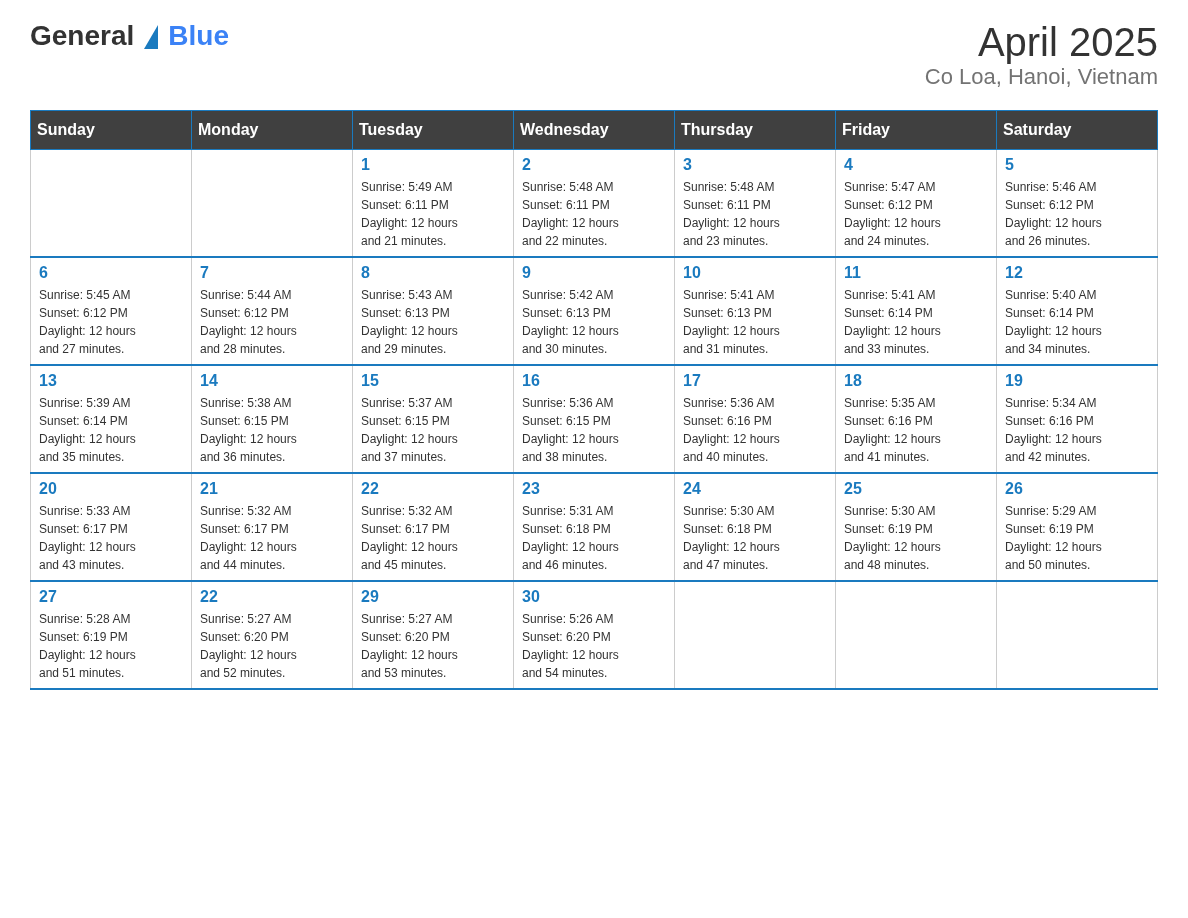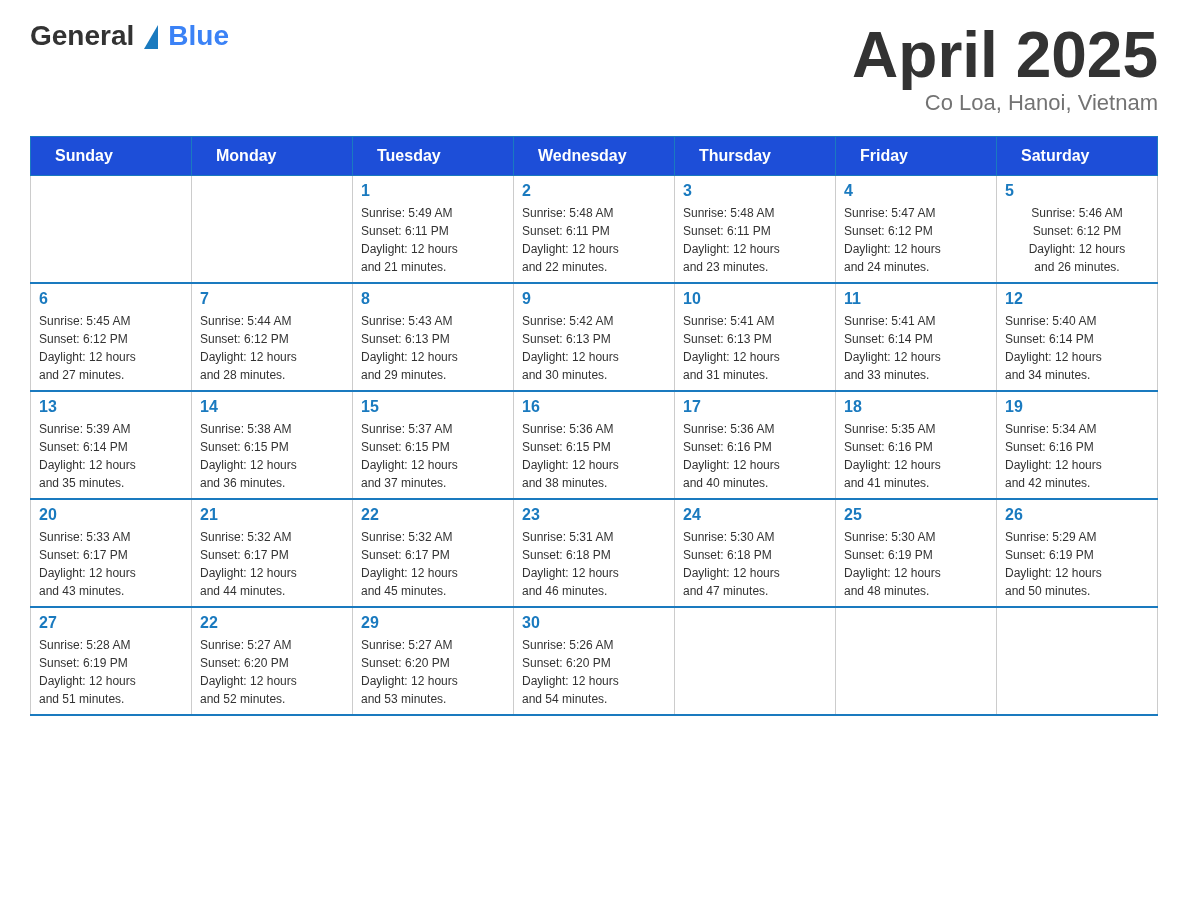--- a/index.html
+++ b/index.html
@@ -40,40 +40,40 @@
     .logo-blue {
       font-size: 28px;
       font-weight: bold;
       color: #3b82f6;
       margin-left: 2px;
     }
     .title-block {
       text-align: right;
     }
     .title-block h1 {
-      font-size: 64px;
-      font-weight: bold;
+      font-size: 40px;
+      font-weight: normal;
       color: #333;
       line-height: 1.1;
     }
     .title-block h2 {
       font-size: 22px;
       font-weight: normal;
       color: #737373;
     }
     table {
       width: 100%;
       border-collapse: collapse;
     }
     thead tr th {
-      background-color: #1d4ed8;
+      background-color: #404040;
       color: #fff;
       font-size: 16px;
       font-weight: bold;
-      padding: 10px 24px;
+      padding: 10px 6px;
       text-align: left;
       border: 1px solid #1a7abf;
     }
     tbody tr td {
       border: 1px solid #ccc;
       vertical-align: top;
       padding: 6px 8px;
       width: calc(100% / 7);
       min-height: 100px;
       font-size: 13px;
@@ -152,21 +152,21 @@
         </td>
         <td>
           <span class="day-number">4</span>
           <div class="day-info" style="white-space: pre-line;">Sunrise: 5:47 AM
 Sunset: 6:12 PM
 Daylight: 12 hours
 and 24 minutes.</div>
         </td>
         <td>
           <span class="day-number">5</span>
-          <div class="day-info" style="white-space: pre-line; text-align: center;">Sunrise: 5:46 AM
+          <div class="day-info" style="white-space: pre-line;">Sunrise: 5:46 AM
 Sunset: 6:12 PM
 Daylight: 12 hours
 and 26 minutes.</div>
         </td>
       </tr>
       <tr>
         <td>
           <span class="day-number">6</span>
           <div class="day-info" style="white-space: pre-line;">Sunrise: 5:45 AM
 Sunset: 6:12 PM

